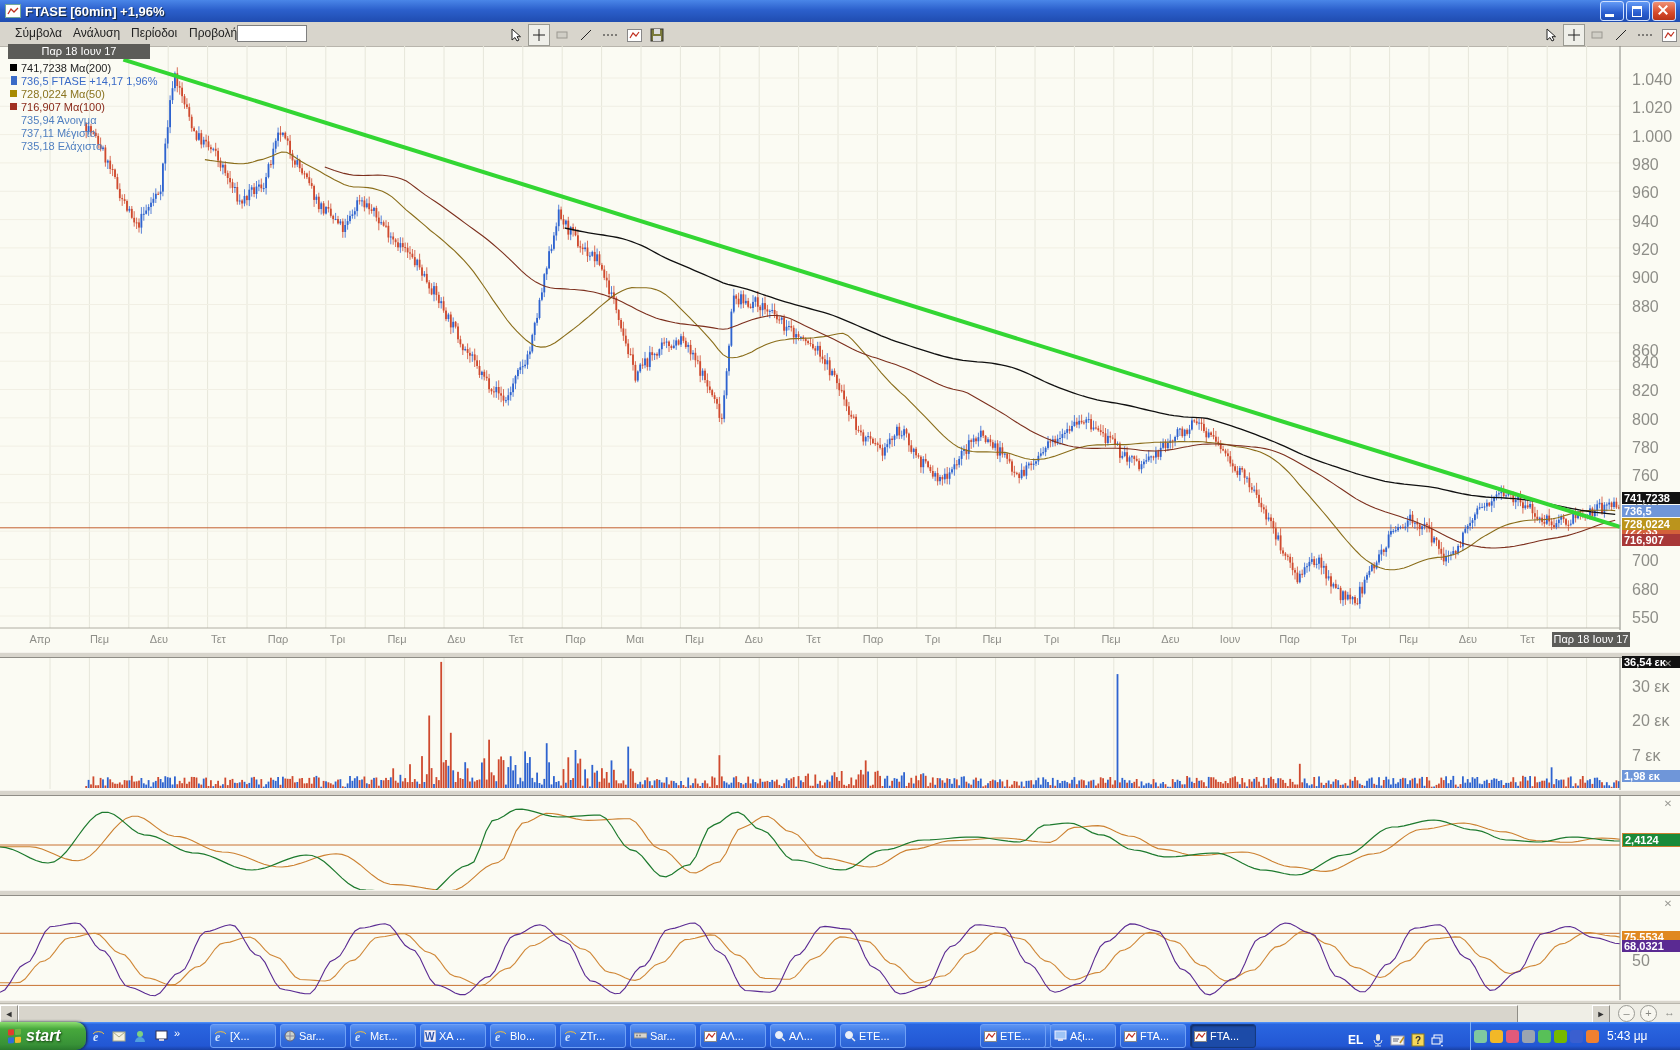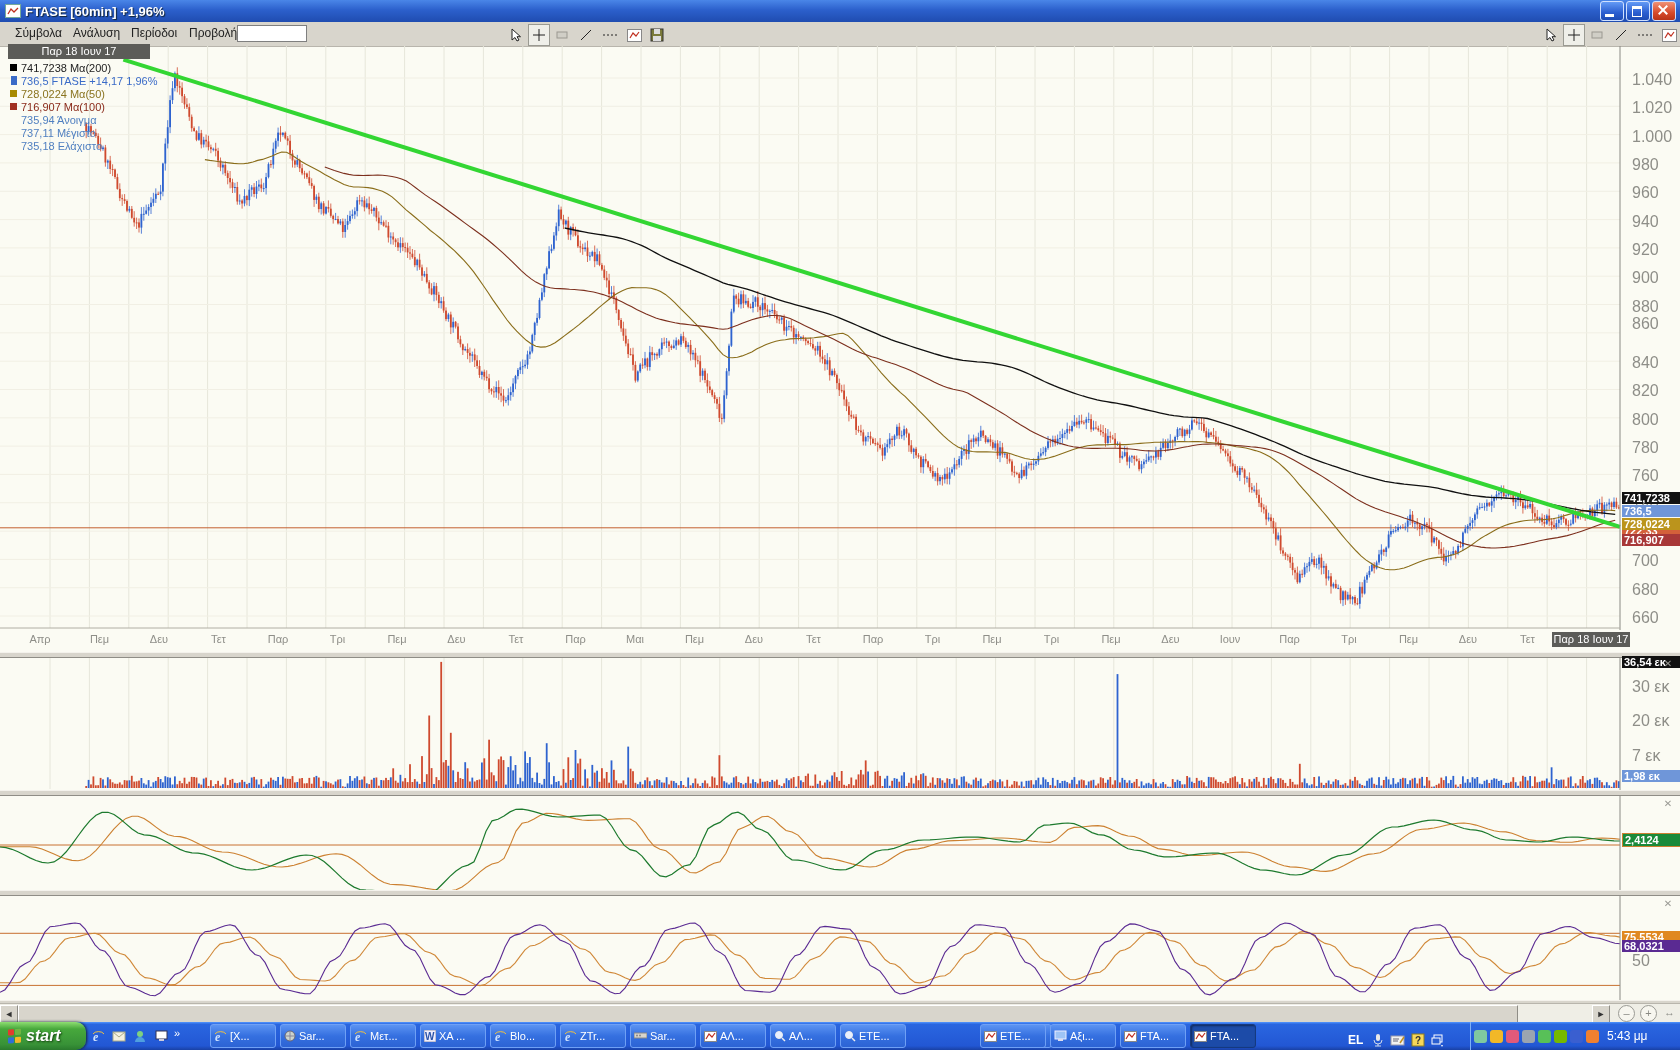--- a/index.html
+++ b/index.html
@@ -2256,31 +2256,31 @@
       </div>
       <div class="abs tick" style="top: 25px;">1.040</div>
       <div class="abs tick" style="top: 53.316px;">1.020</div>
       <div class="abs tick" style="top: 81.632px;">1.000</div>
       <div class="abs tick" style="top: 109.948px;">980</div>
       <div class="abs tick" style="top: 138.264px;">960</div>
       <div class="abs tick" style="top: 166.58px;">940</div>
       <div class="abs tick" style="top: 194.896px;">920</div>
       <div class="abs tick" style="top: 223.212px;">900</div>
       <div class="abs tick" style="top: 251.528px;">880</div>
-      <div class="abs tick" style="top: 269px;">860</div>
+      <div class="abs tick" style="top: 296px;">860</div>
       <div class="abs tick" style="top: 308.16px;">840</div>
       <div class="abs tick" style="top: 336.476px;">820</div>
       <div class="abs tick" style="top: 364.792px;">800</div>
       <div class="abs tick" style="top: 393.108px;">780</div>
       <div class="abs tick" style="top: 421.424px;">760</div>
       <div class="abs tick" style="top: 449.74px;">740</div>
       <div class="abs tick" style="top: 478.056px;">720</div>
       <div class="abs tick" style="top: 506.372px;">700</div>
       <div class="abs tick" style="top: 534.688px;">680</div>
-      <div class="abs tick" style="top: 563.004px;">660</div>
+      <div class="abs tick" style="top: 563.004px;">550</div>
       <div class="abs pricebox" style="top: 479px; background: rgb(212, 96, 58);">722,33</div>
       <div class="abs pricebox" style="top: 446px; background: rgb(17, 17, 17);">741,7238</div>
       <div class="abs pricebox" style="top: 459px; background: rgb(111, 150, 217);">736,5</div>
       <div class="abs pricebox" style="top: 472px; background: rgb(187, 148, 28);">728,0224</div>
       <div class="abs pricebox" style="top: 488px; background: rgb(168, 56, 56);">716,907</div>
       <div class="abs xlab" style="left: 40px; top: 587px;">Απρ</div>
       <div class="abs xlab" style="left: 99.5px; top: 587px;">Πεμ</div>
       <div class="abs xlab" style="left: 159px; top: 587px;">Δευ</div>
       <div class="abs xlab" style="left: 218.5px; top: 587px;">Τετ</div>
       <div class="abs xlab" style="left: 278px; top: 587px;">Παρ</div>

